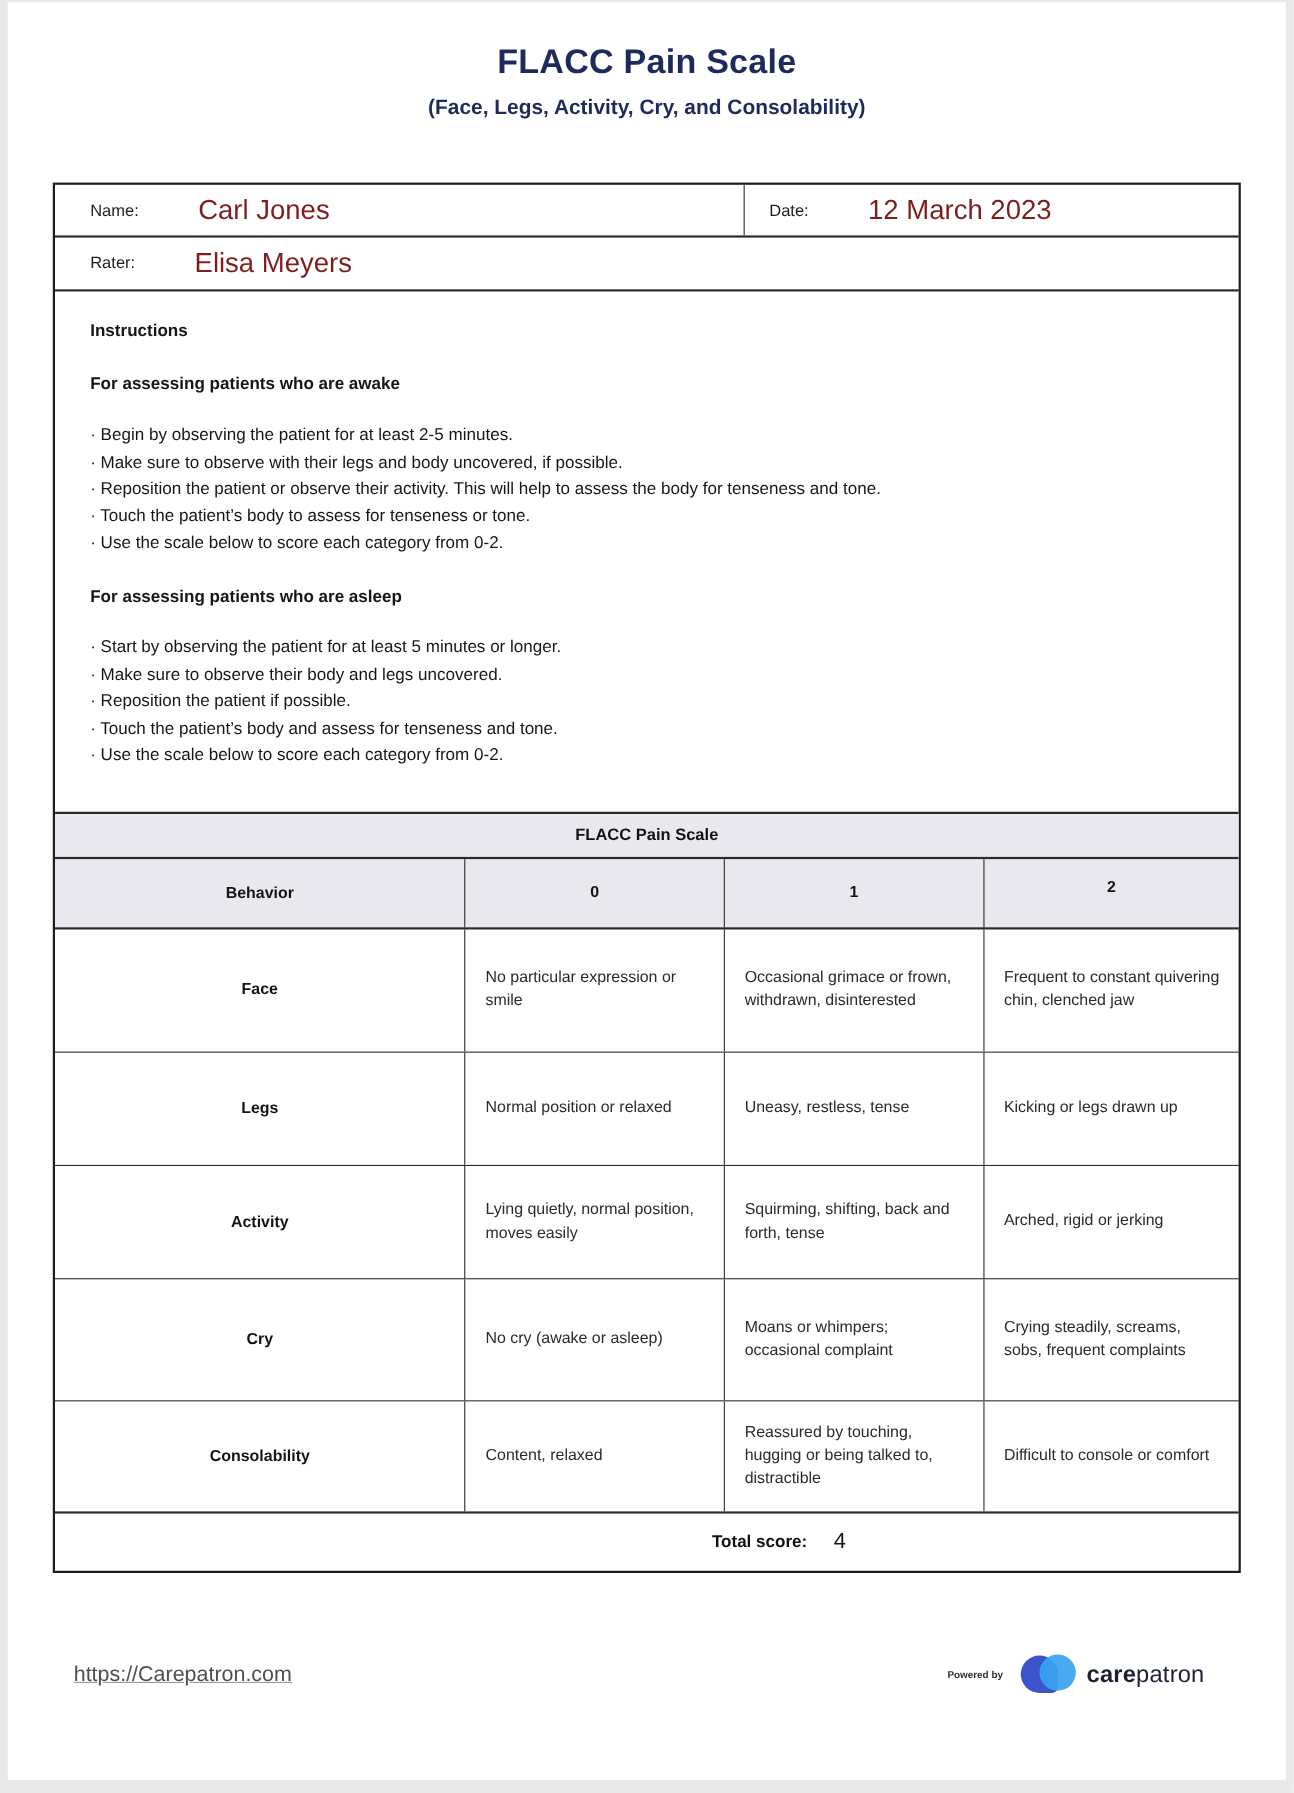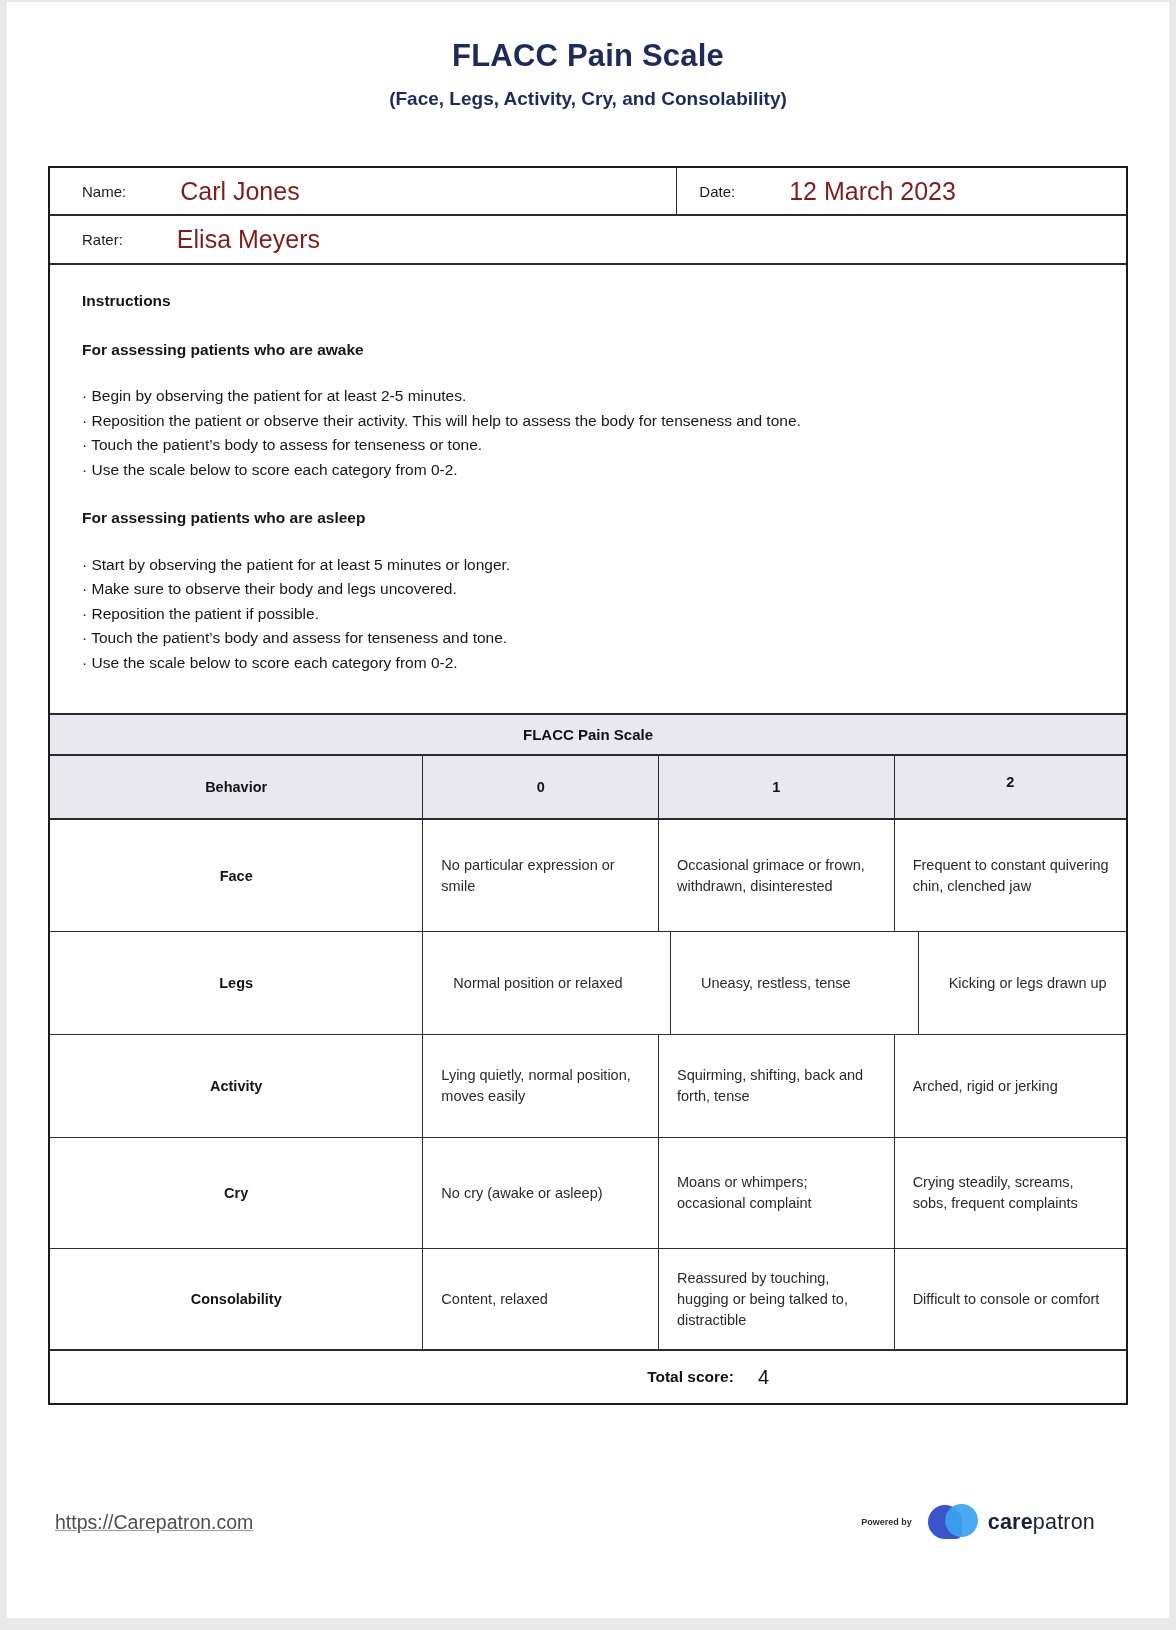--- a/index.html
+++ b/index.html
@@ -53,36 +53,36 @@
   .thead { background: #e8e8ee; min-height: 64px; }
   .c { display: flex; align-items: center; }
   .c1 { width: 34.7%; justify-content: center; text-align: center; font-weight: 700; font-size: 14.5px; color: #141414; }
   .c2, .c3 { width: 21.9%; }
   .c4 { flex: 1; }
   .c2, .c3, .c4 { padding: 10px 14px 10px 18px; font-size: 14.5px; line-height: 21px; color: #2a2a2a; }
   .c1, .c2, .c3 { border-right: 1.5px solid #2e2e2e; }
   .thead .c2, .thead .c3, .thead .c4 { justify-content: center; font-weight: 700; color: #141414; padding: 0; }
   .thead .c4 { align-items: flex-start; padding-top: 16px; }
   .r-face { min-height: 113px; }
-  .r-legs { min-height: 103px; gap: 12px; }
+  .r-legs { min-height: 103px; }
   .r-activity { min-height: 103px; }
   .r-cry { min-height: 111px; }
   .r-consolability { min-height: 101px; }
 
   .total-row {
     border-top: 2px solid #2b2b2b;
     min-height: 54px; display: flex; align-items: center;
   }
   .total-spacer { width: 55.5%; }
   .total-label { font-weight: 700; font-size: 15.5px; color: #111; }
   .total-value { font-size: 20px; color: #111; margin-left: 24px; }
 
   
   .footer-link {
-    position: absolute; left: 48px; bottom: 84px;
+    position: absolute; left: 60px; bottom: 84px;
     font-size: 19.5px; color: #4f4f4f; text-decoration: underline;
     text-decoration-color: #9a9a9a; cursor: pointer;
   }
   .brand { position: absolute; right: 74px; bottom: 78px; display: flex; align-items: center; }
   .powered-by { font-size: 9px; font-weight: 700; color: #2e2e2e; margin-right: 16px; }
   .logo-mark { position: relative; width: 52px; height: 36px; margin-right: 8px; }
   .logo-circle-a {
     position: absolute; left: 0; top: 1px; width: 34px; height: 34px;
     border-radius: 50% 50% 6px 50%; background: #3b53cb;
   }
@@ -120,20 +120,21 @@
       <div class="field field-rater">
         <span class="field-label">Rater:</span>
         <span class="field-value">Elisa Meyers</span>
       </div>
     </div>
 
     <div class="instructions">
       <p class="instr-heading">Instructions</p>
       <p class="instr-subheading">For assessing patients who are awake</p>
       <p class="instr-item">· Begin by observing the patient for at least 2-5 minutes.</p>
+      <p class="instr-item">· Make sure to observe with their legs and body uncovered, if possible.</p>
       <p class="instr-item">· Reposition the patient or observe their activity. This will help to assess the body for tenseness and tone.</p>
       <p class="instr-item">· Touch the patient’s body to assess for tenseness or tone.</p>
       <p class="instr-item">· Use the scale below to score each category from 0-2.</p>
       <p class="instr-subheading">For assessing patients who are asleep</p>
       <p class="instr-item">· Start by observing the patient for at least 5 minutes or longer.</p>
       <p class="instr-item">· Make sure to observe their body and legs uncovered.</p>
       <p class="instr-item">· Reposition the patient if possible.</p>
       <p class="instr-item">· Touch the patient’s body and assess for tenseness and tone.</p>
       <p class="instr-item">· Use the scale below to score each category from 0-2.</p>
     </div>

